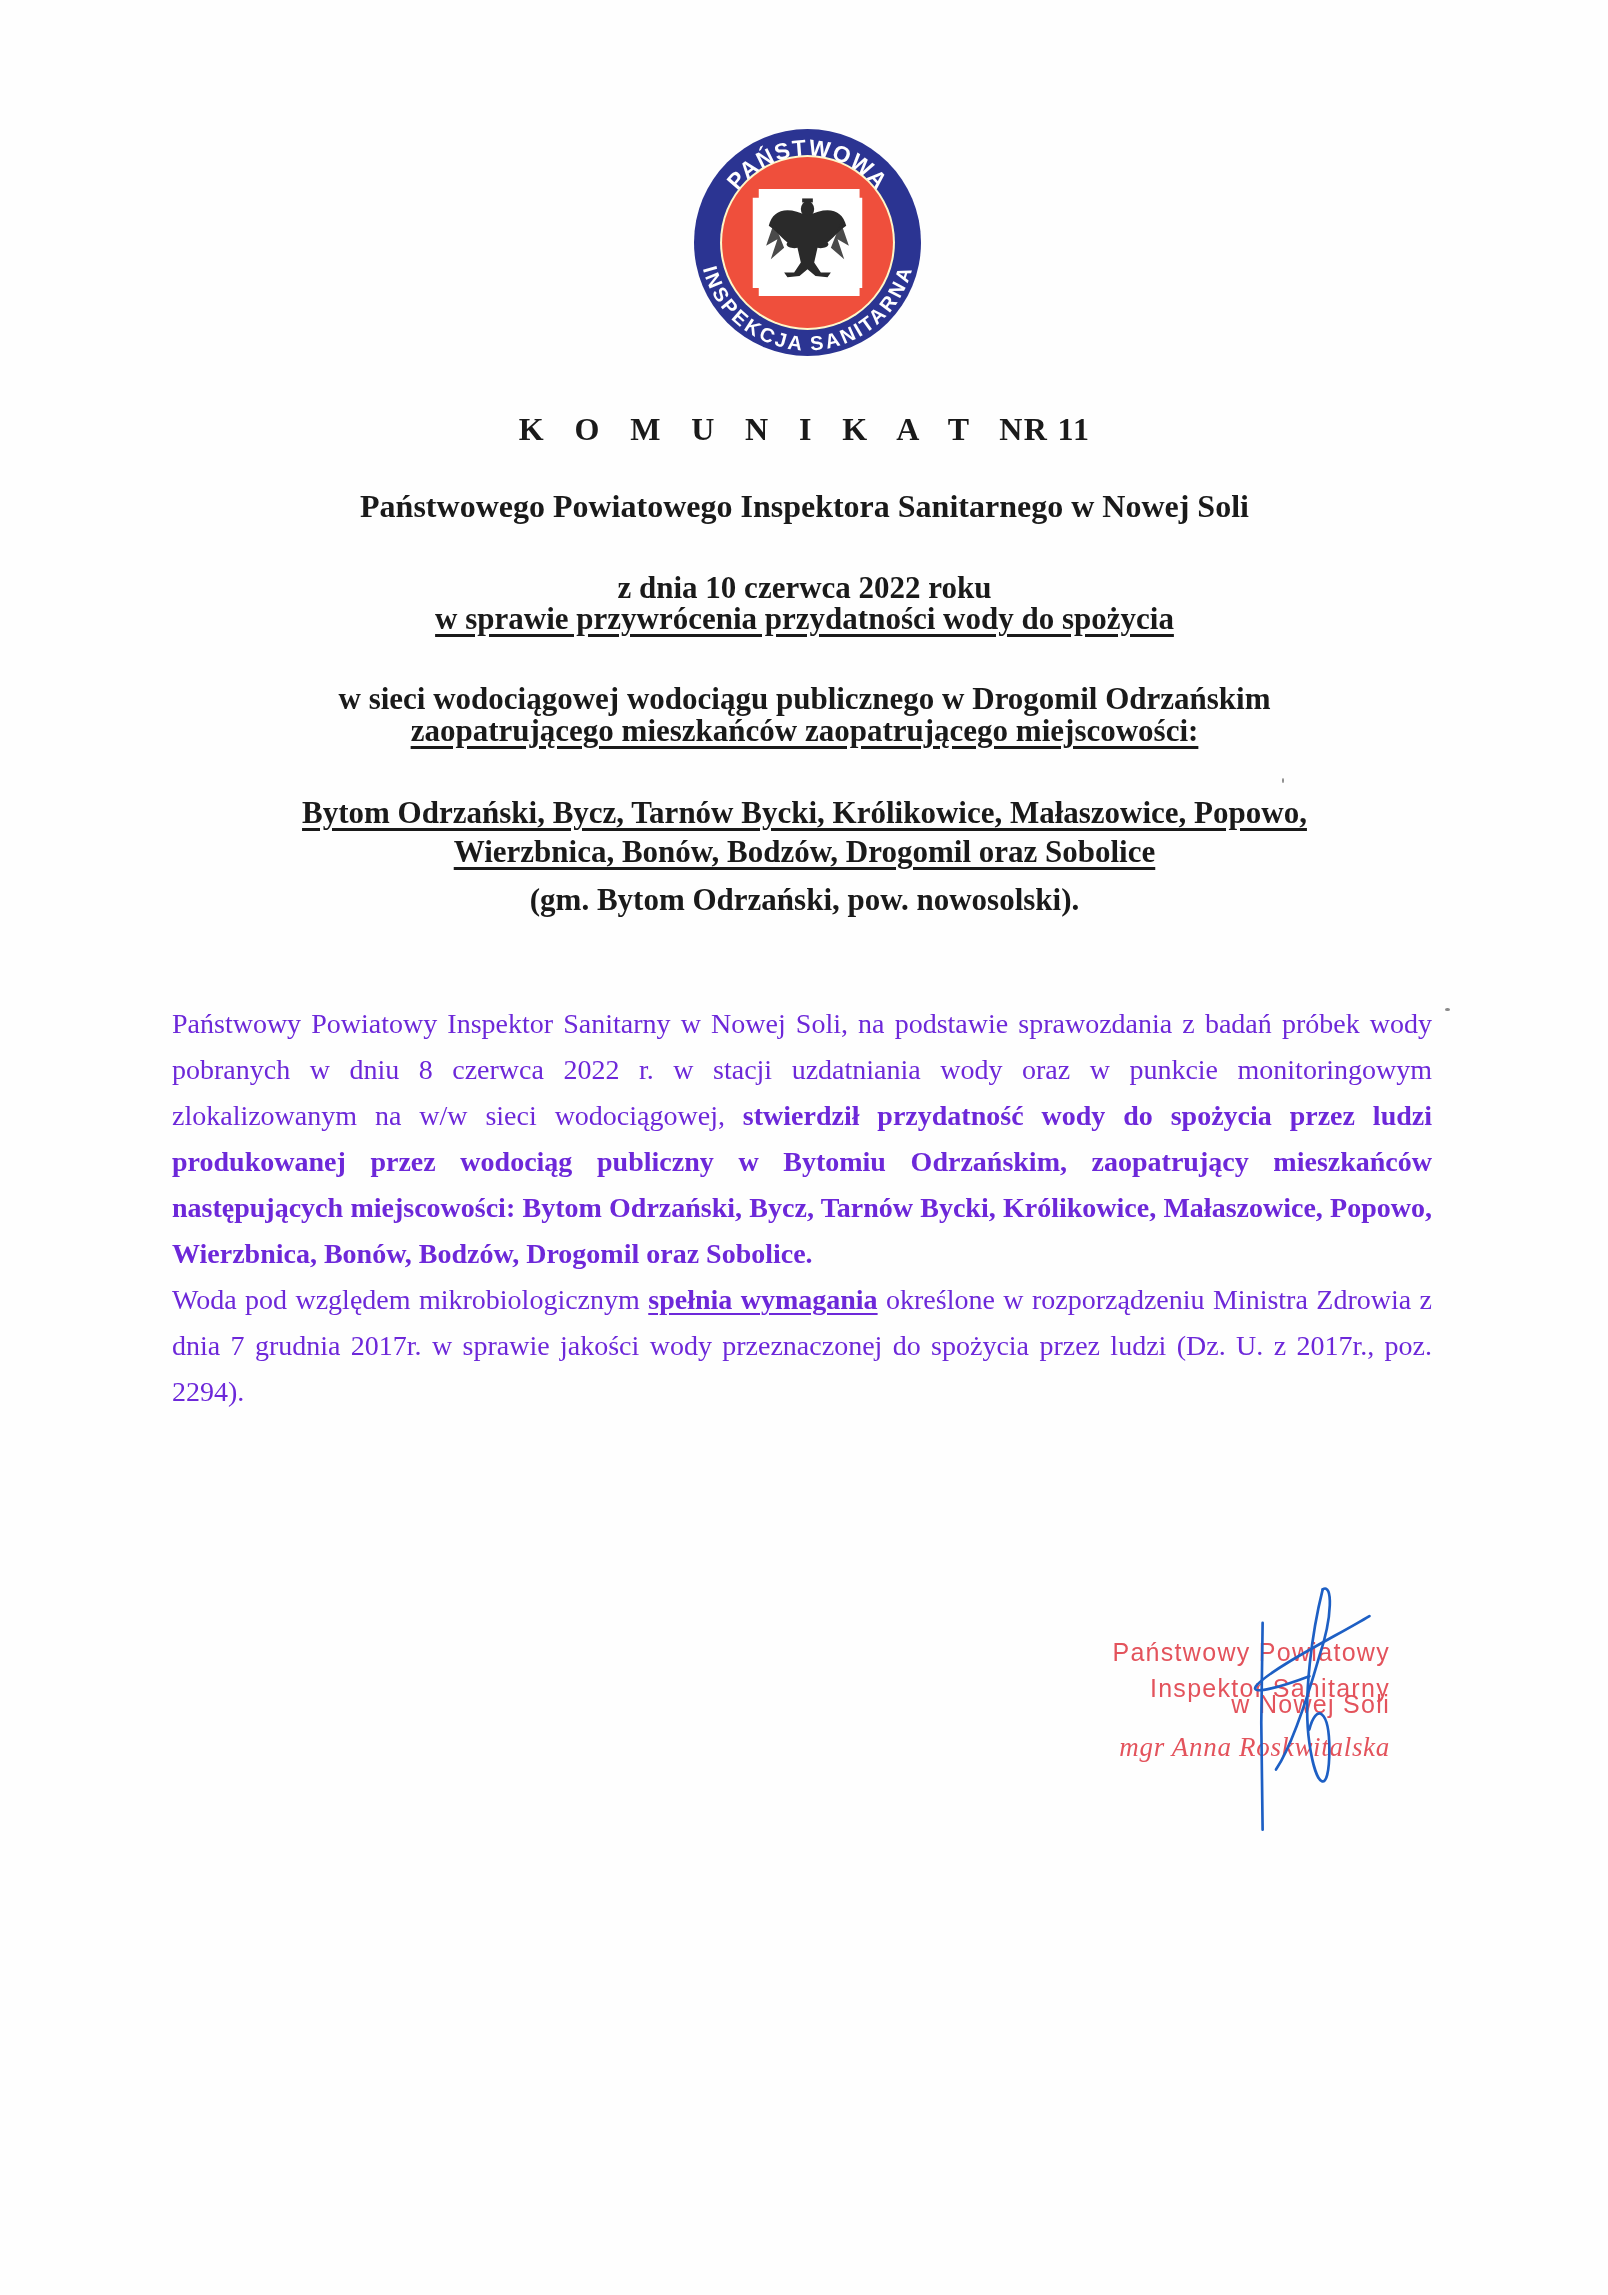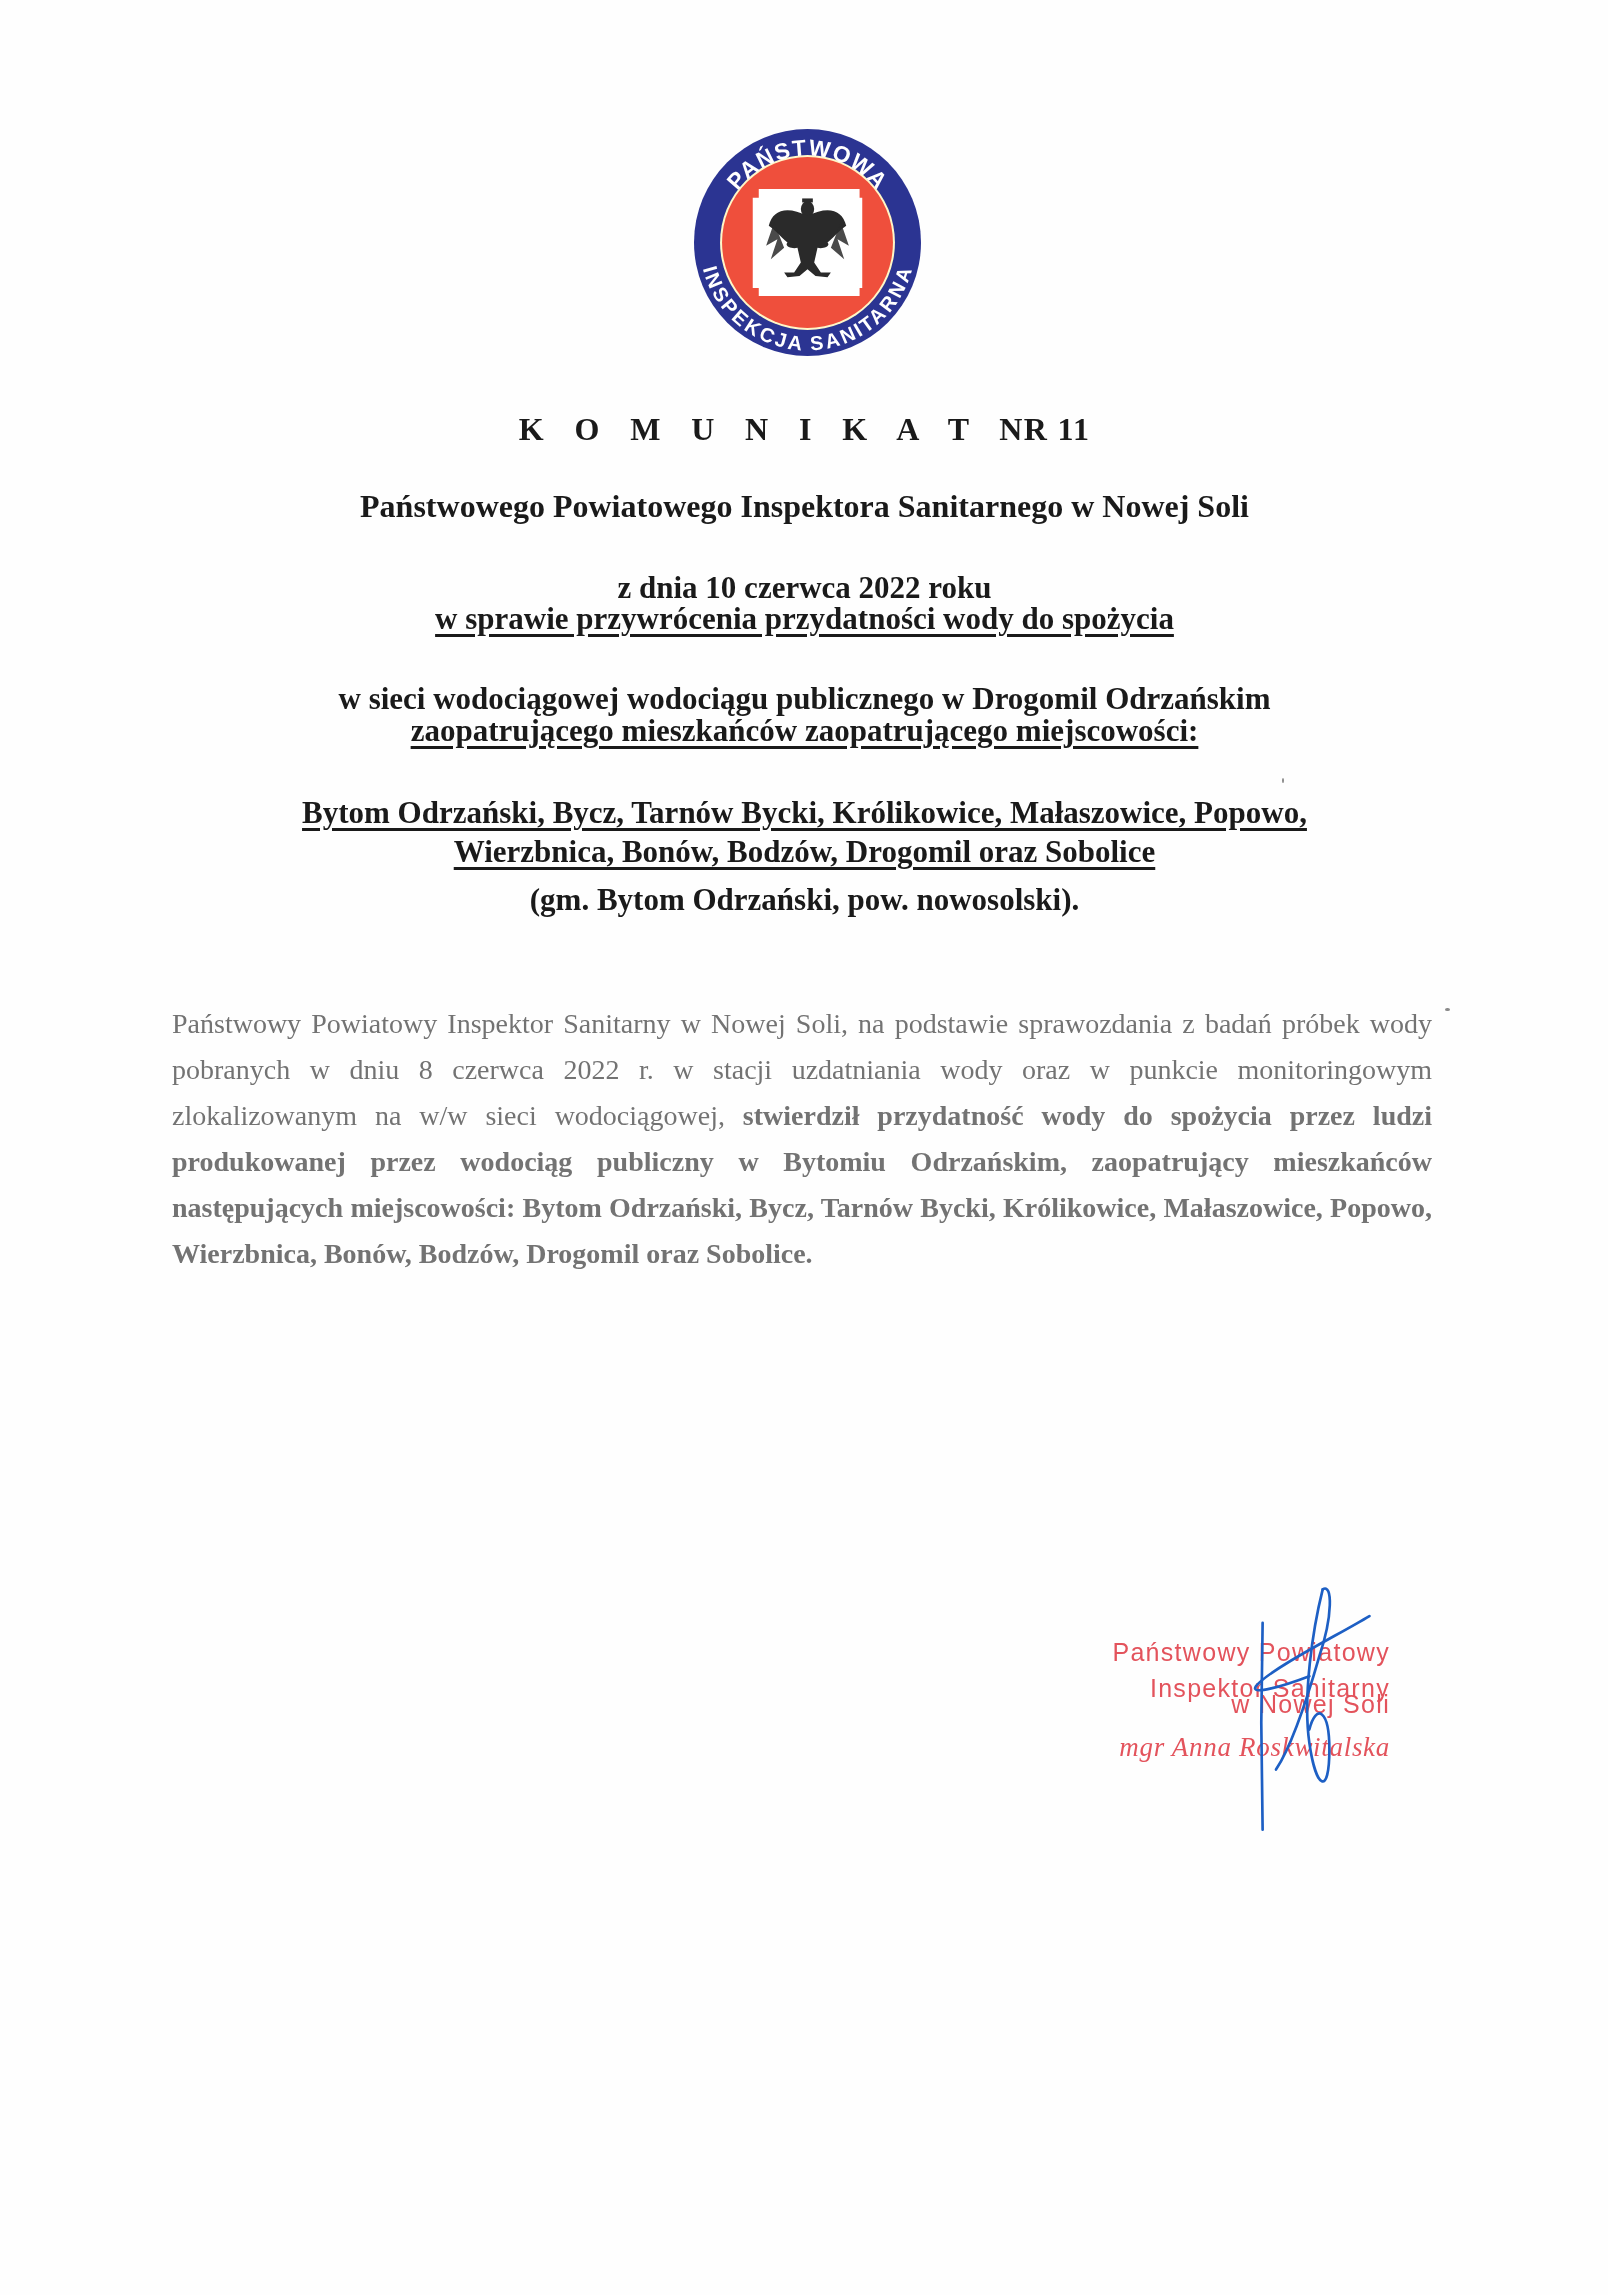--- a/index.html
+++ b/index.html
@@ -28,21 +28,21 @@
   .h-network { top: 683px; font-size: 31px; }
   .h-supplying { top: 715px; font-size: 31px; }
   .h-places1 { top: 797px; font-size: 31px; }
   .h-places2 { top: 836px; font-size: 31px; }
   .h-gmina { top: 884px; font-size: 31px; }
 
   
   .body-text {
     position: absolute; left: 172px; top: 1001px; width: 1260px;
     font-size: 28px; line-height: 46px; text-align: justify;
-    color: #737373;
+    color: #6d28d9;
   }
   .body-text b { font-weight: bold; }
   .body-text .u { text-decoration: underline; text-decoration-thickness: 2px; text-underline-offset: 4px; }
   .body-text p { margin: 0; }
 
   
   .stamp {
     position: absolute; left: 1089px; top: 1644px; width: 301px;
     text-align: right; color: #e3535c;
     font-family: "Liberation Sans", "DejaVu Sans", sans-serif;
@@ -100,20 +100,21 @@
 <div class="hline h-places1">
   <span class="u">Bytom Odrzański, Bycz, Tarnów Bycki, Królikowice, Małaszowice, Popowo,</span>
 </div>
 <div class="hline h-places2">
   <span class="u">Wierzbnica, Bonów, Bodzów, Drogomil oraz Sobolice</span>
 </div>
 <div class="hline h-gmina">(gm. Bytom Odrzański, pow. nowosolski).</div>
 
 <div class="body-text">
   <p><span>Państwowy Powiatowy Inspektor Sanitarny w Nowej Soli, na podstawie sprawozdania z badań próbek wody pobranych w dniu 8 czerwca 2022 r. w stacji uzdatniania wody oraz w punkcie monitoringowym zlokalizowanym na w/w sieci wodociągowej, </span><b>stwierdził przydatność wody do spożycia przez ludzi produkowanej przez wodociąg publiczny w Bytomiu Odrzańskim, zaopatrujący mieszkańców następujących miejscowości: Bytom Odrzański, Bycz, Tarnów Bycki, Królikowice, Małaszowice, Popowo, Wierzbnica, Bonów, Bodzów, Drogomil oraz Sobolice.</b></p>
+  <p><span>Woda pod względem mikrobiologicznym </span><b class="u">spełnia wymagania</b><span> określone w rozporządzeniu Ministra Zdrowia z dnia 7 grudnia 2017r. w sprawie jakości wody przeznaczonej do spożycia przez ludzi (Dz. U. z 2017r., poz. 2294).</span></p>
 </div>
 
 <div class="stamp">
   <span class="st-line">Państwowy Powiatowy</span>
   <span class="st-line" style="margin-top:20px">Inspektor Sanitarny</span>
   <span class="st-line" style="margin-top:0px">w Nowej Soli</span>
   <span class="st-name">mgr Anna Roskwitalska</span>
 </div>
 
 <svg class="abs signature" viewBox="0 0 320 400">

